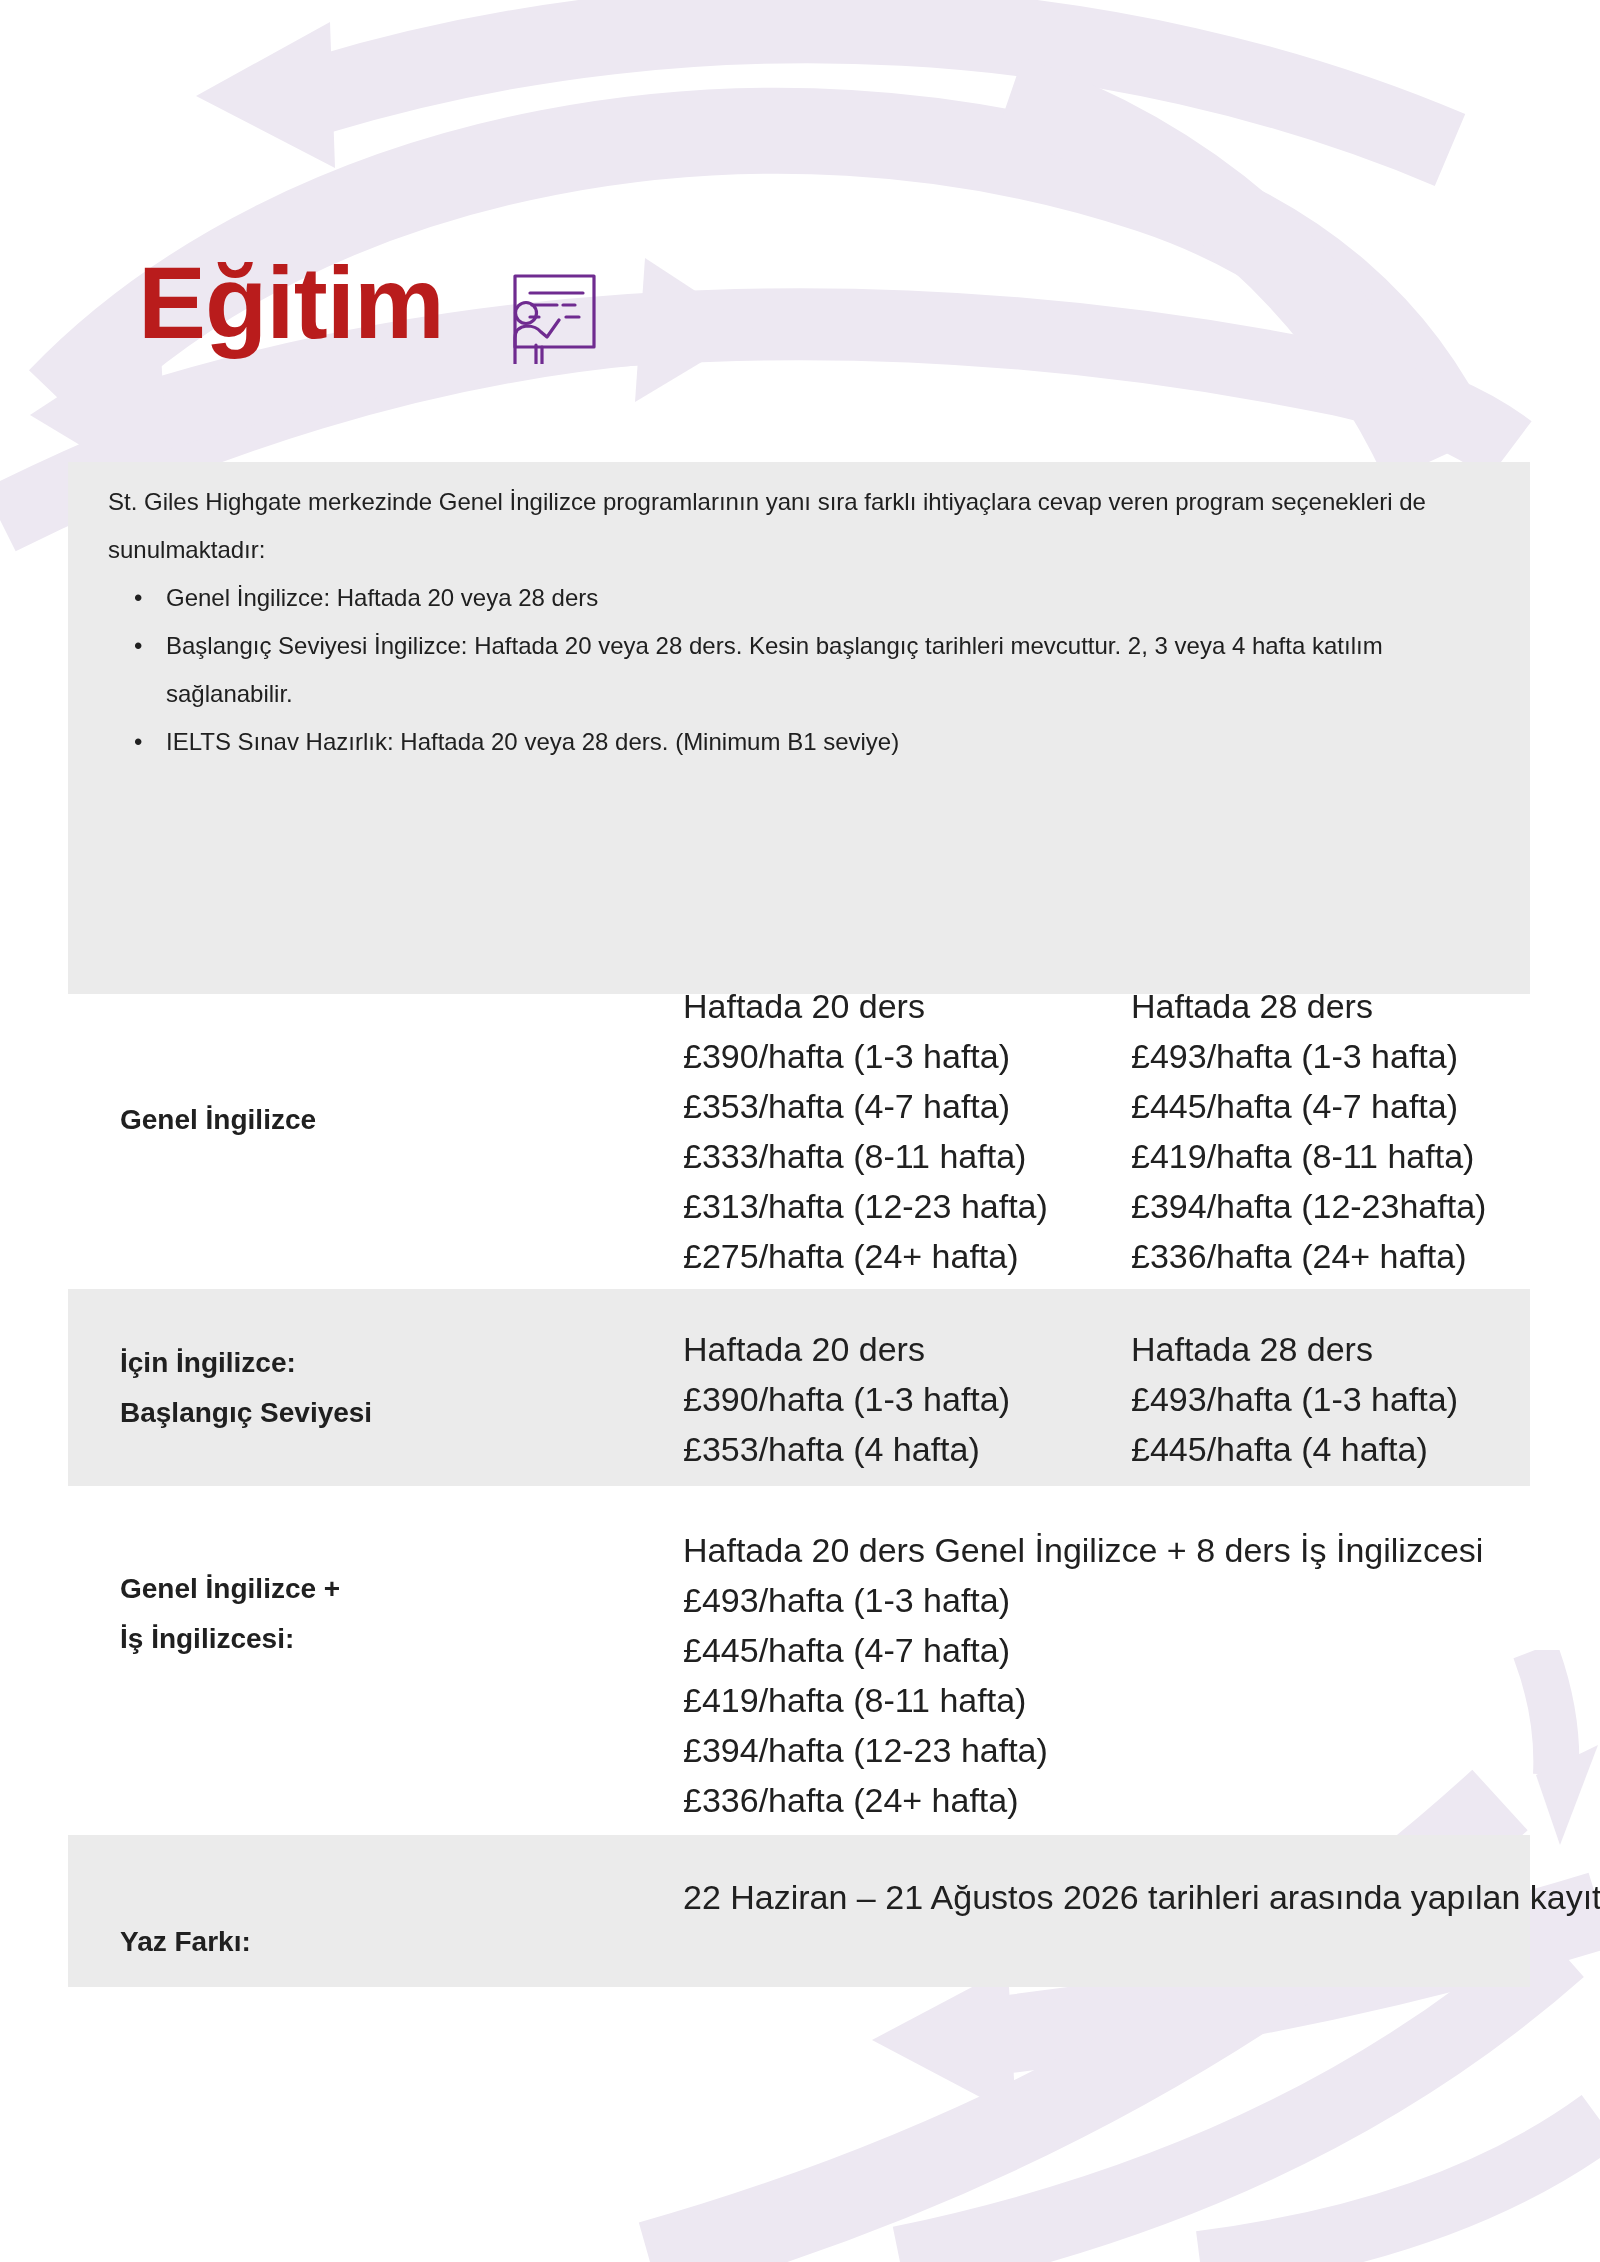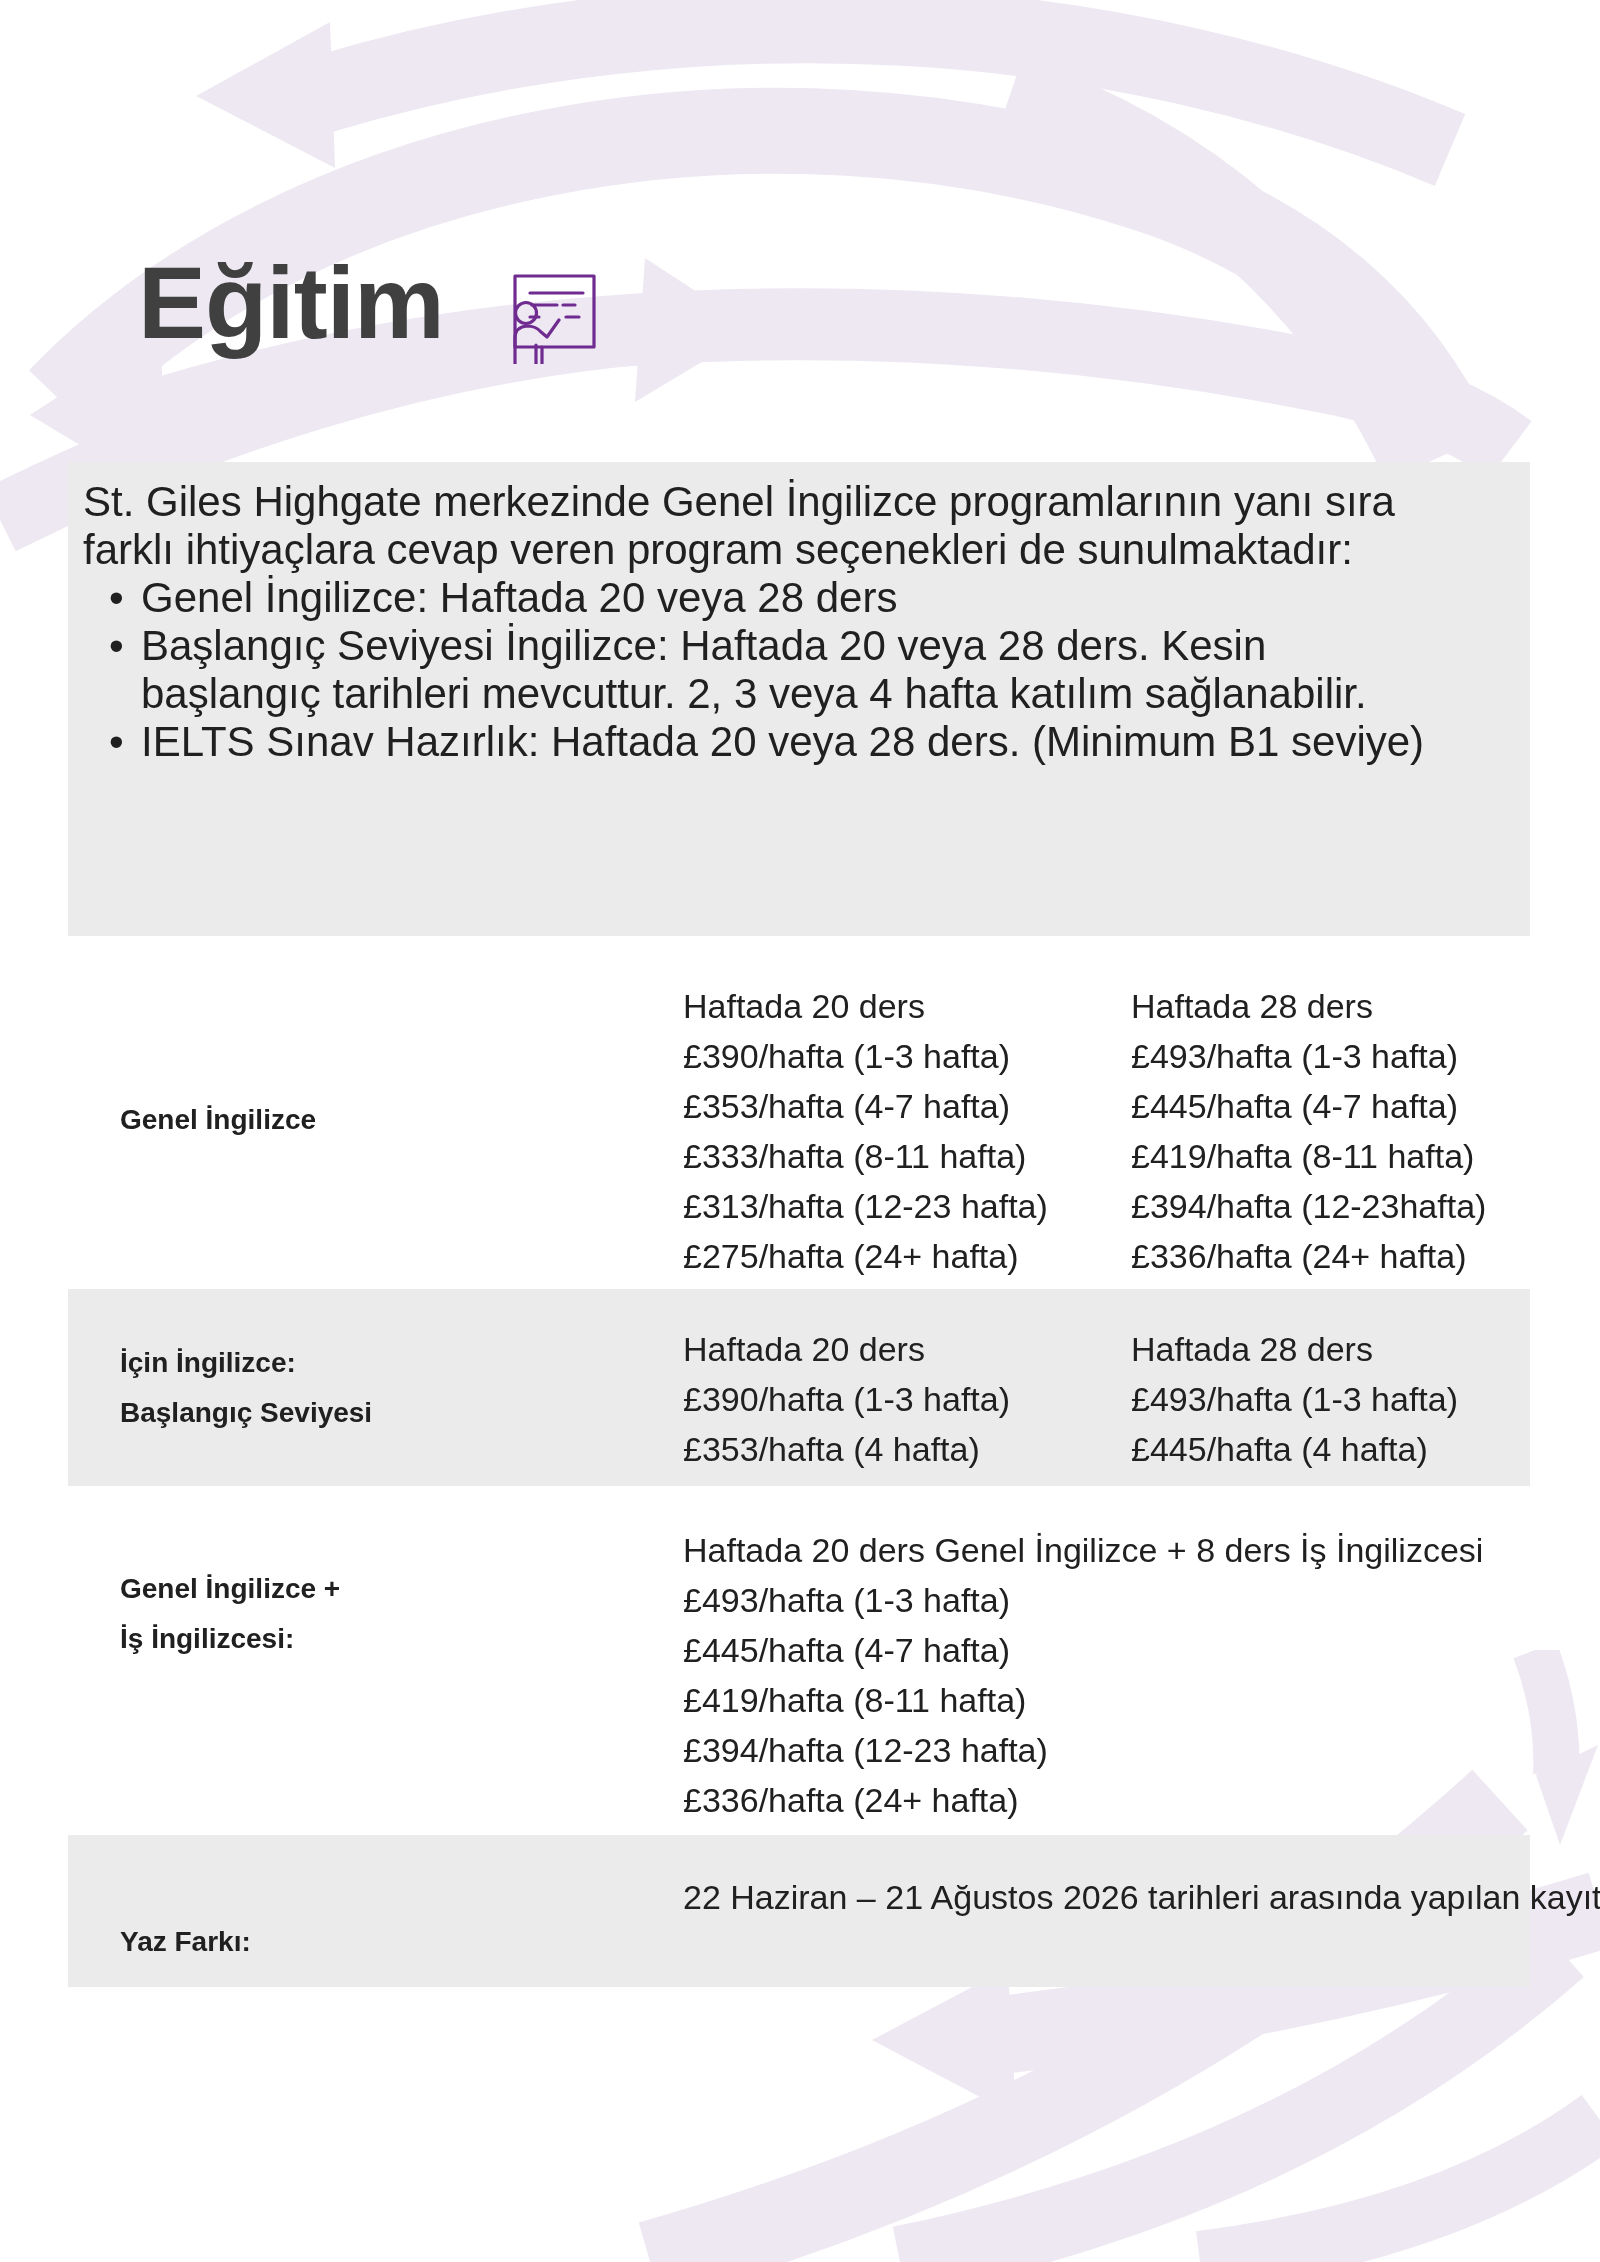--- a/index.html
+++ b/index.html
@@ -8,31 +8,31 @@
     background:#ffffff;color:#202020;
     font-family:"Liberation Sans", sans-serif;
   }
   .deco{position:absolute;left:0;z-index:0;pointer-events:none;}
   #deco-top{top:0;}
   #deco-bottom{top:1650px;}
 
   
   .page-title{
     position:absolute;left:138px;top:252px;z-index:2;
-    font-size:102px;font-weight:700;color:#404040;letter-spacing:-1px;
+    font-size:102px;font-weight:700;color:#b91c1c;letter-spacing:-1px;
     line-height:1;
   }
   .header-icon{position:absolute;left:490px;top:272px;z-index:2;}
 
   
   .intro-box{
-    position:absolute;left:68px;top:462px;width:1462px;height:474px;z-index:1;
+    position:absolute;left:68px;top:462px;width:1462px;height:532px;z-index:1;
     background:#EBEBEB;box-sizing:border-box;
-    padding:16px 28px 0 15px;
-    font-size:42px;line-height:48px;
+    padding:16px 28px 0 40px;
+    font-size:24px;line-height:48px;
   }
   .intro-box p{margin:0;max-width:1400px;}
   .intro-box ul{margin:0;padding:0 0 0 58px;list-style:none;}
   .intro-box li{position:relative;max-width:1300px;}
   .intro-box li::before{
     content:"\2022";position:absolute;left:-32px;top:0;
   }
 
   
   .pricing{position:absolute;left:68px;top:948px;width:1462px;z-index:1;}

